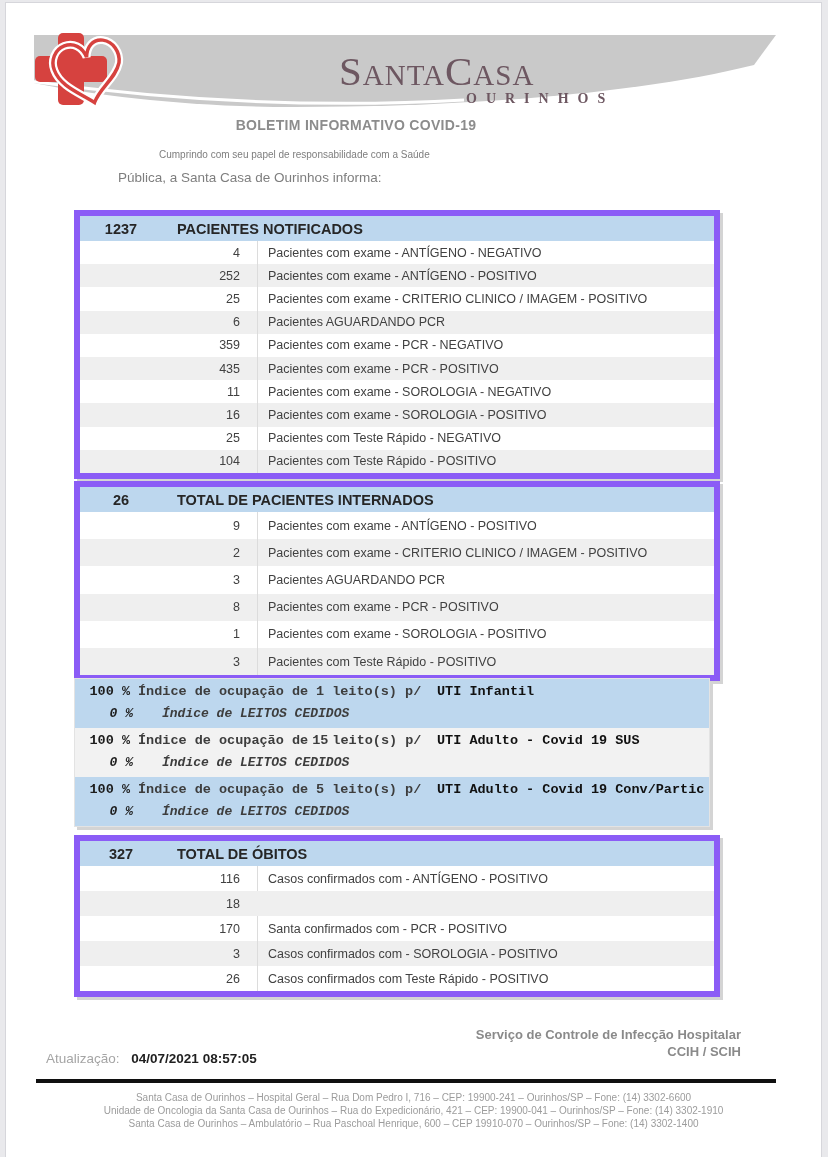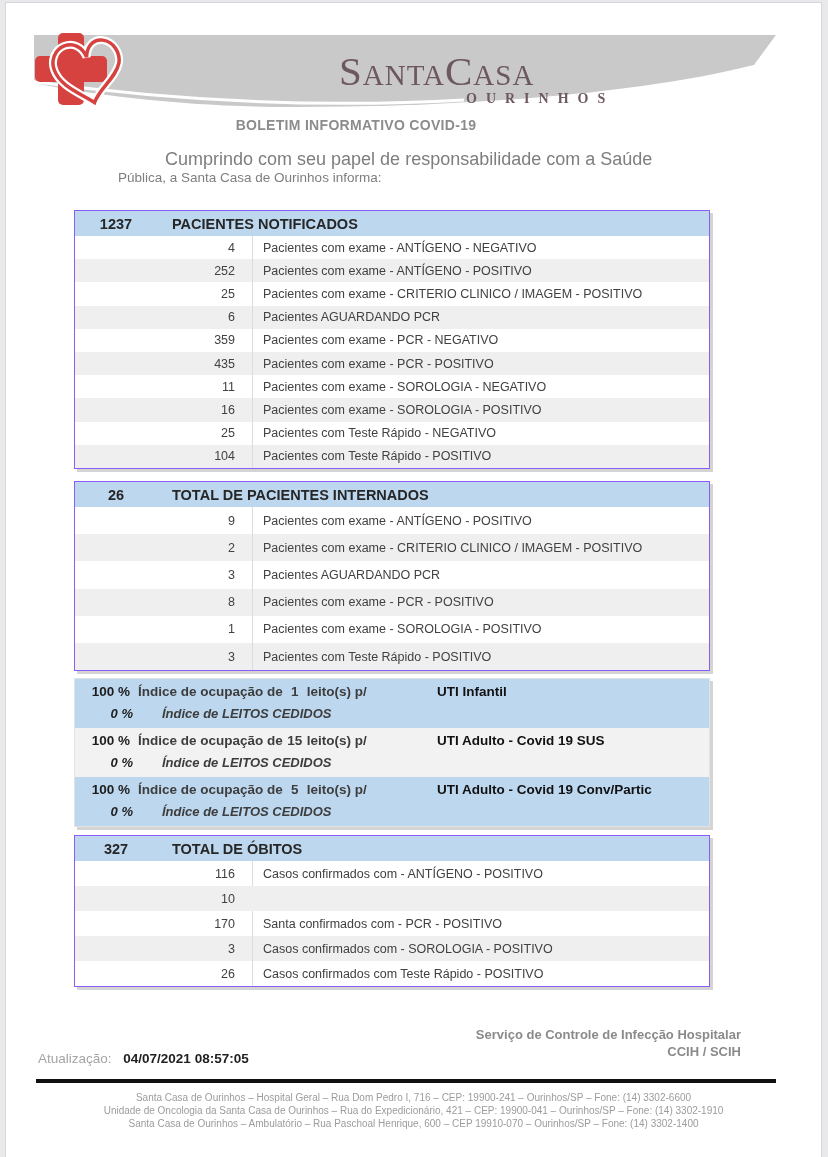--- a/index.html
+++ b/index.html
@@ -27,61 +27,61 @@
   .brand-city{
     position:absolute;left:432px;top:60px;
     font-family:"Liberation Serif", serif;
     font-size:14px;color:#6d5761;letter-spacing:9px;font-weight:bold;
   }
   
   .doc-title{
     position:absolute;left:0;top:114px;width:700px;text-align:center;
     font-size:14px;font-weight:bold;color:#8c8c8c;letter-spacing:.3px;
   }
-  .subtitle1{position:absolute;left:153px;top:146px;font-size:18px;color:#7e7e7e;margin-left:6px;}
+  .subtitle1{position:absolute;left:153px;top:146px;font-size:10px;color:#7e7e7e;}
   .subtitle2{position:absolute;left:103px;top:167px;font-size:13.5px;color:#7e7e7e;margin-left:9px;}
   
   .xtable{
     position:absolute;left:68px;width:634px;background:#fff;
-    border:1px solid #8b5cf6;box-shadow:3px 3px 0 #d4d4d4;
+    border:6px solid #8b5cf6;box-shadow:3px 3px 0 #d4d4d4;
   }
   .thead{
     display:flex;align-items:center;height:25px;background:#bdd7ee;
     font-weight:bold;font-size:14.5px;color:#262626;
   }
   .thead .tnum{flex:0 0 82px;text-align:center;}
   .thead .ttitle{padding-left:15px;}
   .trow{display:flex;align-items:center;font-size:12.5px;color:#414141;}
   .trow:nth-child(odd){background:#efefef;}
   .rnum{flex:0 0 177px;box-sizing:border-box;text-align:right;padding-right:17px;}
   .rlabel{flex:1;align-self:stretch;display:flex;align-items:center;
           border-left:1px solid #dcdcdc;padding-left:10px;}
   .t1 .trow{height:23.2px;}
   .t2 .trow{height:27.2px;}
   .t3 .trow{height:25px;}
   
-  .icu-group{position:absolute;left:68px;top:675px;width:634px;box-shadow:3px 3px 0 #d4d4d4;border:1px solid #e3e3e3;}
+  .icu-group{position:absolute;left:68px;top:675px;width:634px;box-shadow:3px 3px 0 #d4d4d4;border:1px solid #e3e3e3;font-family:Liberation Mono, monospace;}
   .icu-block{height:49px;position:relative;}
   .icu-blue{background:#bdd7ee;}
   .icu-light{background:#f2f2f2;}
   .icu-line1{position:absolute;left:0;top:5px;width:100%;height:19px;font-size:13.5px;font-weight:bold;color:#3d3d3d;}
   .icu-pct{position:absolute;left:7px;top:0;width:48px;text-align:right;color:#1d1d1d;}
   .icu-desc{position:absolute;left:63px;top:0;}
   .icu-desc .beds{display:inline-block;min-width:16px;text-align:center;margin:0 4px;}
   .icu-unit{position:absolute;left:362px;top:0;color:#111;}
   .icu-line2{position:absolute;left:0;top:27px;width:100%;height:18px;
              font-size:13px;font-weight:bold;font-style:italic;color:#3d3d3d;}
   .icu-pct2{position:absolute;left:18px;top:0;width:40px;text-align:right;color:#1d1d1d;}
   .icu-ceded{position:absolute;left:87px;top:0;}
   
   .footer-right{
     position:absolute;right:80px;top:1023px;text-align:right;
     font-size:13px;font-weight:bold;color:#8a8a8a;line-height:17px;
   }
-  .update-line{position:absolute;left:32px;top:1048px;font-size:13.5px;}
+  .update-line{position:absolute;left:40px;top:1048px;font-size:13.5px;}
   .update-label{color:#a5a5a5;}
   .update-value{color:#1f1f1f;font-weight:bold;margin-left:8px;}
   .black-rule{position:absolute;left:30px;top:1076px;width:740px;height:4px;background:#101010;}
   .addresses{
     position:absolute;left:0;top:1088px;width:815px;text-align:center;
     font-size:10px;color:#9c9c9c;line-height:13px;
   }
 </style>
 </head>
 <body>
@@ -226,21 +226,21 @@
   <div class="xtable t3" style="top:832px">
     <div class="thead">
       <span class="tnum">327</span>
       <span class="ttitle">TOTAL DE ÓBITOS</span>
     </div>
     <div class="trow">
         <span class="rnum">116</span>
         <span class="rlabel">Casos confirmados com - ANTÍGENO - POSITIVO</span>
       </div>
     <div class="trow">
-        <span class="rnum">10</span>
+        <span class="rnum">18</span>
       </div>
     <div class="trow">
         <span class="rnum">170</span>
         <span class="rlabel">Santa confirmados com - PCR - POSITIVO</span>
       </div>
     <div class="trow">
         <span class="rnum">3</span>
         <span class="rlabel">Casos confirmados com - SOROLOGIA - POSITIVO</span>
       </div>
     <div class="trow">

